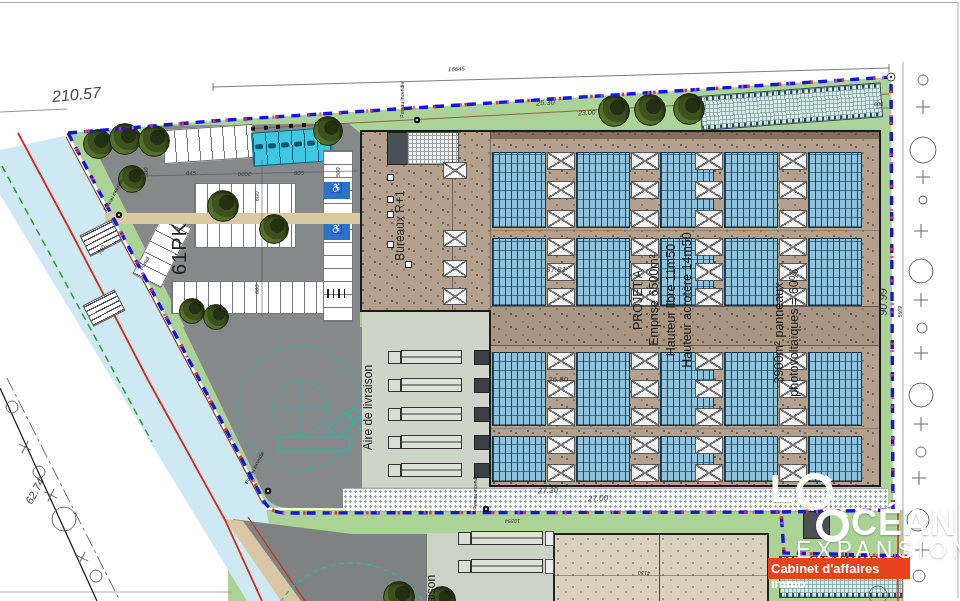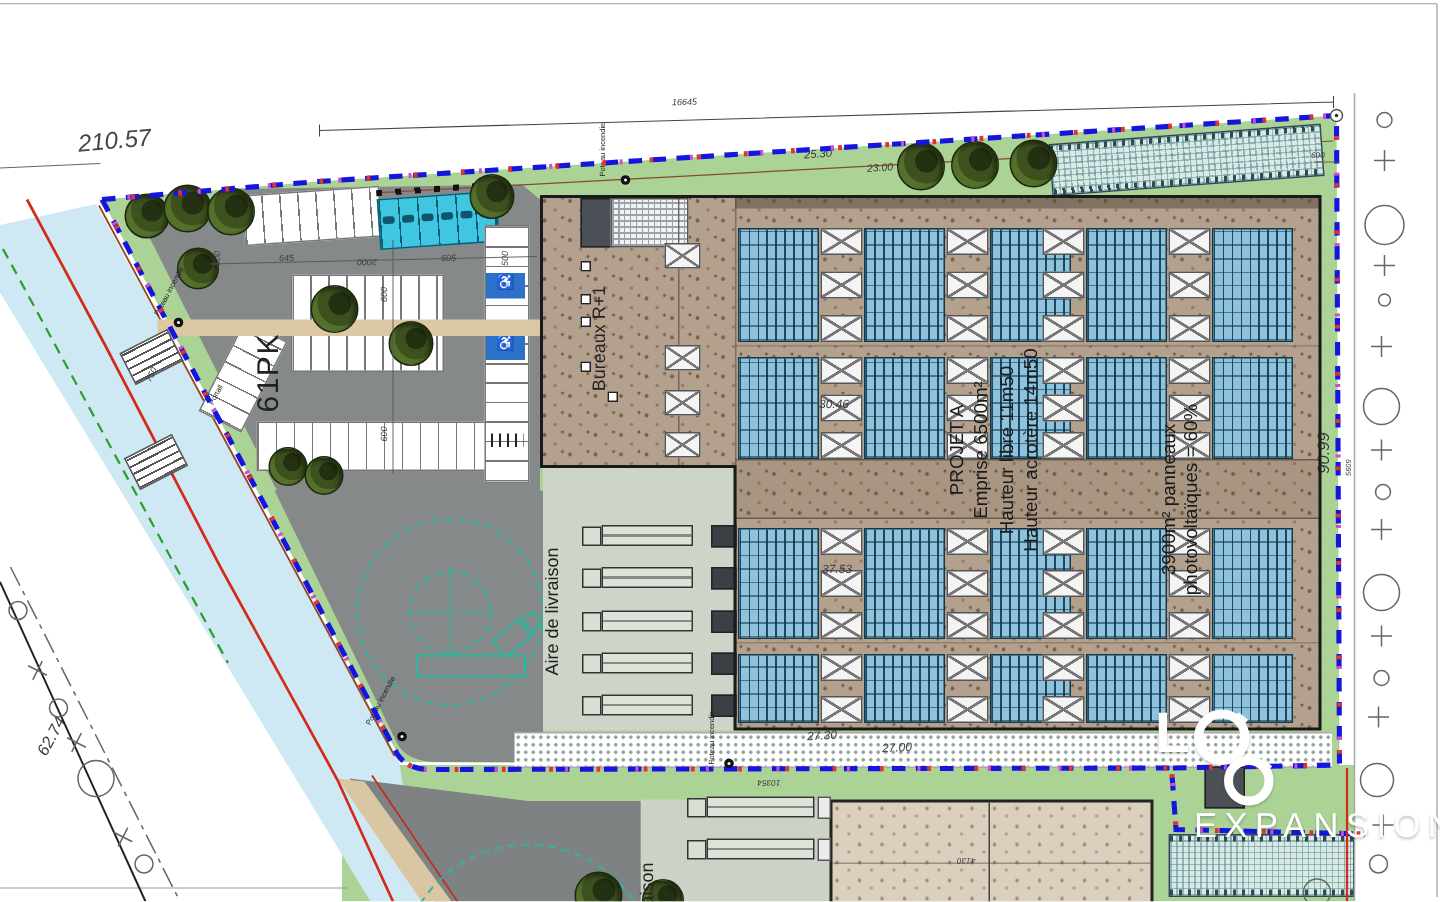--- a/index.html
+++ b/index.html
@@ -307,22 +307,22 @@
   <div class="lbl dim" style="left:536px;top:99px;font-size:7.5px;transform:rotate(-4deg);">25.30</div>
   <div class="lbl dim" style="left:578px;top:109px;font-size:7px;transform:rotate(-4deg);">23.00</div>
   <div class="lbl dim rot90" style="left:869px;top:296px;font-size:11px;">90.99</div>
   <div class="lbl dim rot90" style="left:895px;top:309px;font-size:5px;">5609</div>
   <div class="lbl dim" style="left:874px;top:101px;font-size:5.5px;">600</div>
   <div class="lbl dim" style="left:21px;top:485px;font-size:11px;transform:rotate(-62deg);">62.74</div>
   <div class="lbl dim" style="left:538px;top:487px;font-size:8px;transform:rotate(-3deg);">27.30</div>
   <div class="lbl dim" style="left:588px;top:495px;font-size:8px;transform:rotate(-3deg);">27.00</div>
   <div class="lbl dim" style="left:505px;top:518px;font-size:5.5px;transform:rotate(180deg);">10354</div>
   <div class="lbl dim" style="left:638px;top:570px;font-size:5.5px;transform:rotate(180deg);">4130</div>
-  <div class="lbl dim" style="left:546px;top:266px;font-size:8px;">30.46</div>
-  <div class="lbl dim" style="left:548px;top:376px;font-size:8px;">37.53</div>
+  <div class="lbl dim" style="left:546px;top:266px;font-size:8px;">37.81</div>
+  <div class="lbl dim" style="left:548px;top:376px;font-size:8px;">26.80</div>
   <div class="lbl dim" style="left:97px;top:247px;font-size:6px;transform:rotate(-63deg);">750</div>
   <div class="lbl dim rot90" style="left:141px;top:169px;font-size:6px;">500</div>
   <div class="lbl dim" style="left:186px;top:170px;font-size:6px;">645</div>
   <div class="lbl dim" style="left:238px;top:170px;font-size:6px;transform:rotate(180deg);">2000</div>
   <div class="lbl dim" style="left:294px;top:170px;font-size:6px;">605</div>
   <div class="lbl dim rot90" style="left:333px;top:169px;font-size:6px;">500</div>
   <div class="lbl dim rot90" style="left:252px;top:193px;font-size:6px;">600</div>
   <div class="lbl dim rot90" style="left:252px;top:286px;font-size:6px;">600</div>
 
   <div class="lbl rot90" style="left:385px;top:97px;font-size:5px;">Poteau incendie</div>
@@ -399,17 +399,21 @@
       </g>
   </svg>
 
   <div id="logo">
     <div class="lg1 lgtxt">
       <span>L</span>
         <span class="ring"></span>
     </div>
     <div class="lg2 lgtxt">
       <span class="ring sm"></span>
+        <span>CÉAN</span>
     </div>
     <div class="lg3">EXPANSION</div>
+    <div id="banner">
+      <span>Cabinet d'affaires immo</span>
+    </div>
   </div>
 
 </div>
 
 </body></html>

